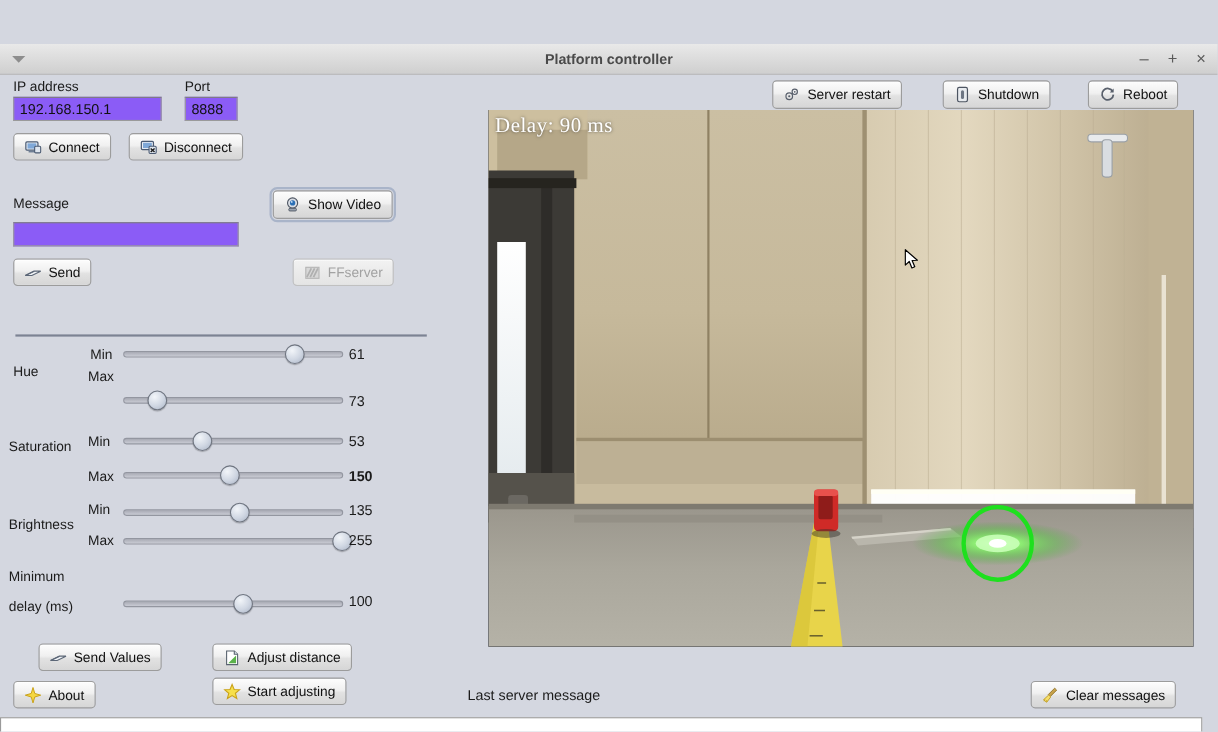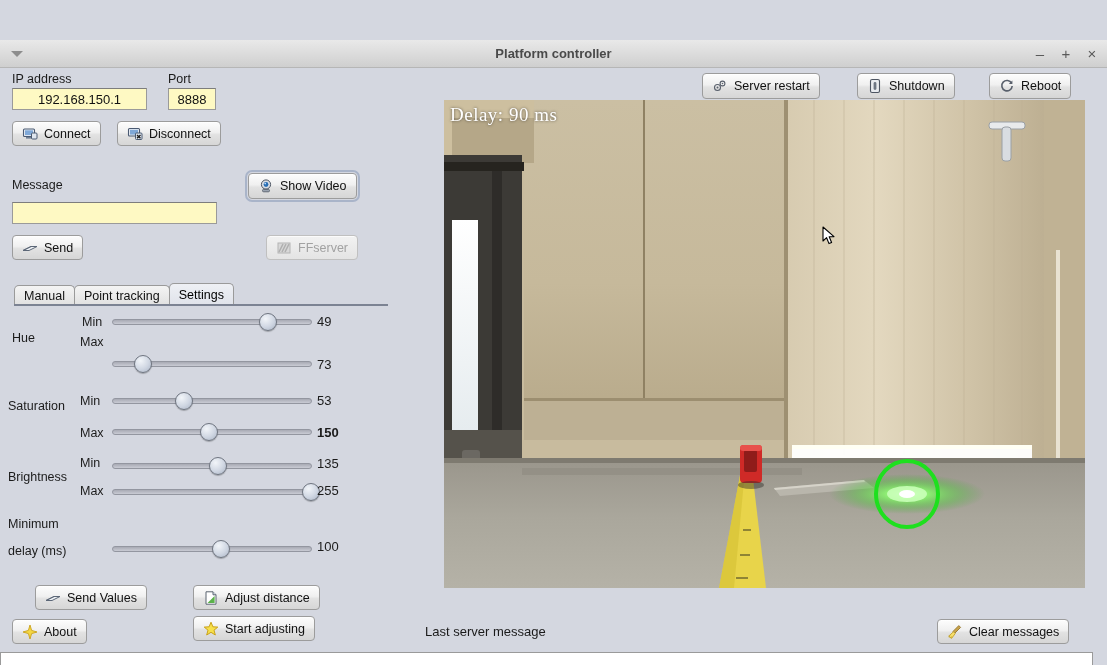--- a/index.html
+++ b/index.html
@@ -29,24 +29,23 @@
     content:"";position:absolute;left:1px;top:3px;
     border-left:6px solid transparent;border-right:6px solid transparent;
     border-top:6px solid #8d8d8d;
   }
   .winbtns{position:absolute;right:8px;top:0;height:27px;display:flex;align-items:center;gap:12px;}
   .winbtn{font-size:15px;color:#5a5a5a;line-height:1;cursor:default;width:14px;text-align:center;}
 
   
   .label{font-size:12.5px;color:#1b1b1b;}
   .field{
-    background:#fef9c3;border:1px solid #9a9a9a;border-top-color:#7d7d7d;
+    background:#8b5cf6;border:1px solid #9a9a9a;border-top-color:#7d7d7d;
     height:22px;line-height:22px;padding:0 5px;font-size:13px;color:#111;
     box-sizing:border-box;
-    text-align:center;
   }
   .btn{
     display:inline-flex;align-items:center;justify-content:center;gap:6px;
     background:linear-gradient(to bottom,#fdfdfd 0%,#f0f0f0 45%,#e2e2e2 55%,#d6d6d6 100%);
     border:1px solid #9c9c9c;border-radius:4px;
     box-shadow:0 1px 0 rgba(255,255,255,.7) inset;
     padding:0 9px;height:25px;font-size:12.5px;color:#111;
     box-sizing:border-box;white-space:nowrap;cursor:default;
   }
   .btn.disabled{color:#a2a2a2;background:linear-gradient(to bottom,#f2f2f2,#e4e4e4);border-color:#c0c0c0;}
@@ -170,34 +169,29 @@
   <div class="btn disabled" style="position:absolute;left:266px;top:195px;">
     <span class="ico">
       <svg width="16" height="16" viewBox="0 0 16 16">
         <rect x="2" y="3" width="12" height="10" fill="#d8d8d8" stroke="#b4b4b4" stroke-width="1"></rect>
         <path d="M3 12 L7 4 M6 12 L10 4 M9 12 L13 4" stroke="#b0b0b0" stroke-width="1.6"></path>
       </svg>
     </span>
     <span>FFserver</span>
   </div>
 
-  <div class="tabs">
-    <div class="tab">Manual</div>
-    <div class="tab">Point tracking</div>
-    <div class="tab active">Settings</div>
-  </div>
   <div class="tabline"></div>
 
   <div class="label" style="position:absolute;left:12px;top:291px;">Hue</div>
   <div class="label" style="position:absolute;left:82px;top:275px;">Min</div>
   <div class="slider" style="left:112px;top:273px;width:200px;">
     <div class="track"></div>
     <div class="knob" style="left:73.4%;"></div>
   </div>
-  <div class="sval" style="left:317px;top:274px;">49</div>
+  <div class="sval" style="left:317px;top:274px;">61</div>
 
   <div class="label" style="position:absolute;left:80px;top:295px;">Max</div>
   <div class="slider" style="left:112px;top:315px;width:200px;">
     <div class="track"></div>
     <div class="knob" style="left:11%;"></div>
   </div>
   <div class="sval" style="left:317px;top:317px;">73</div>
 
   <div class="label" style="position:absolute;left:8px;top:359px;">Saturation</div>
   <div class="label" style="position:absolute;left:80px;top:354px;">Min</div>

